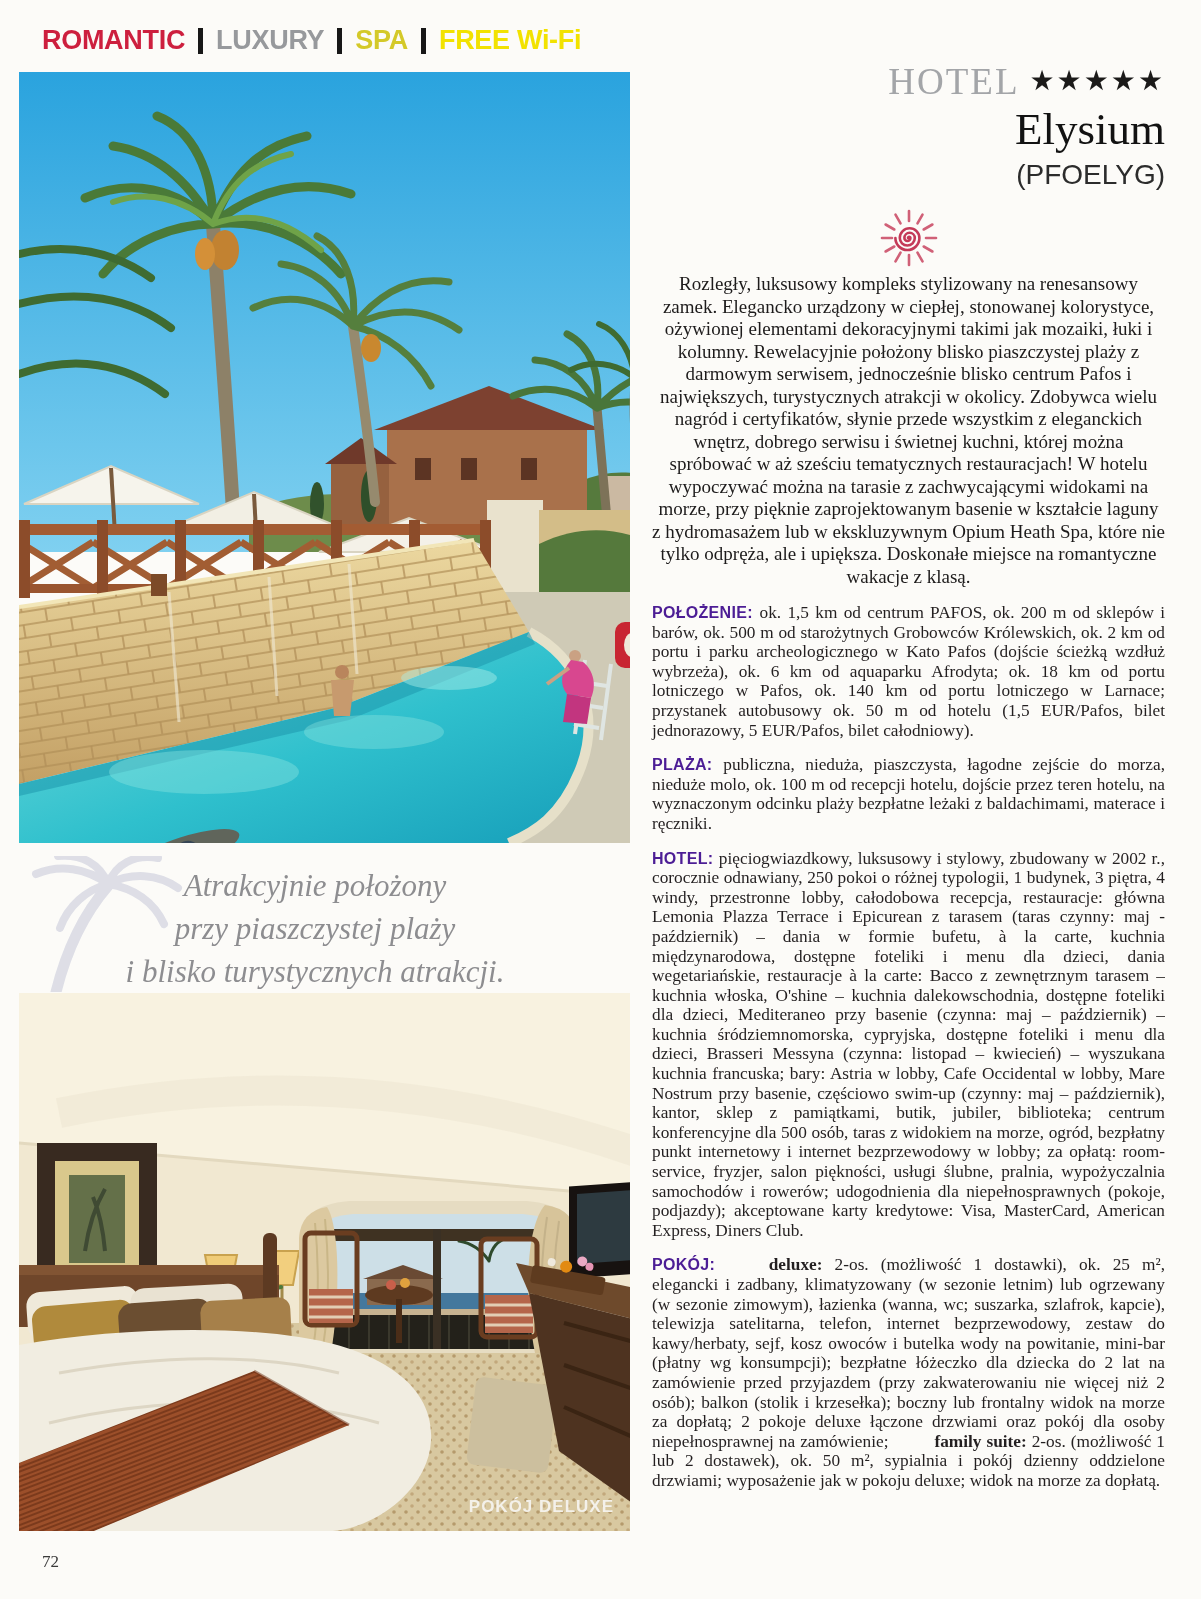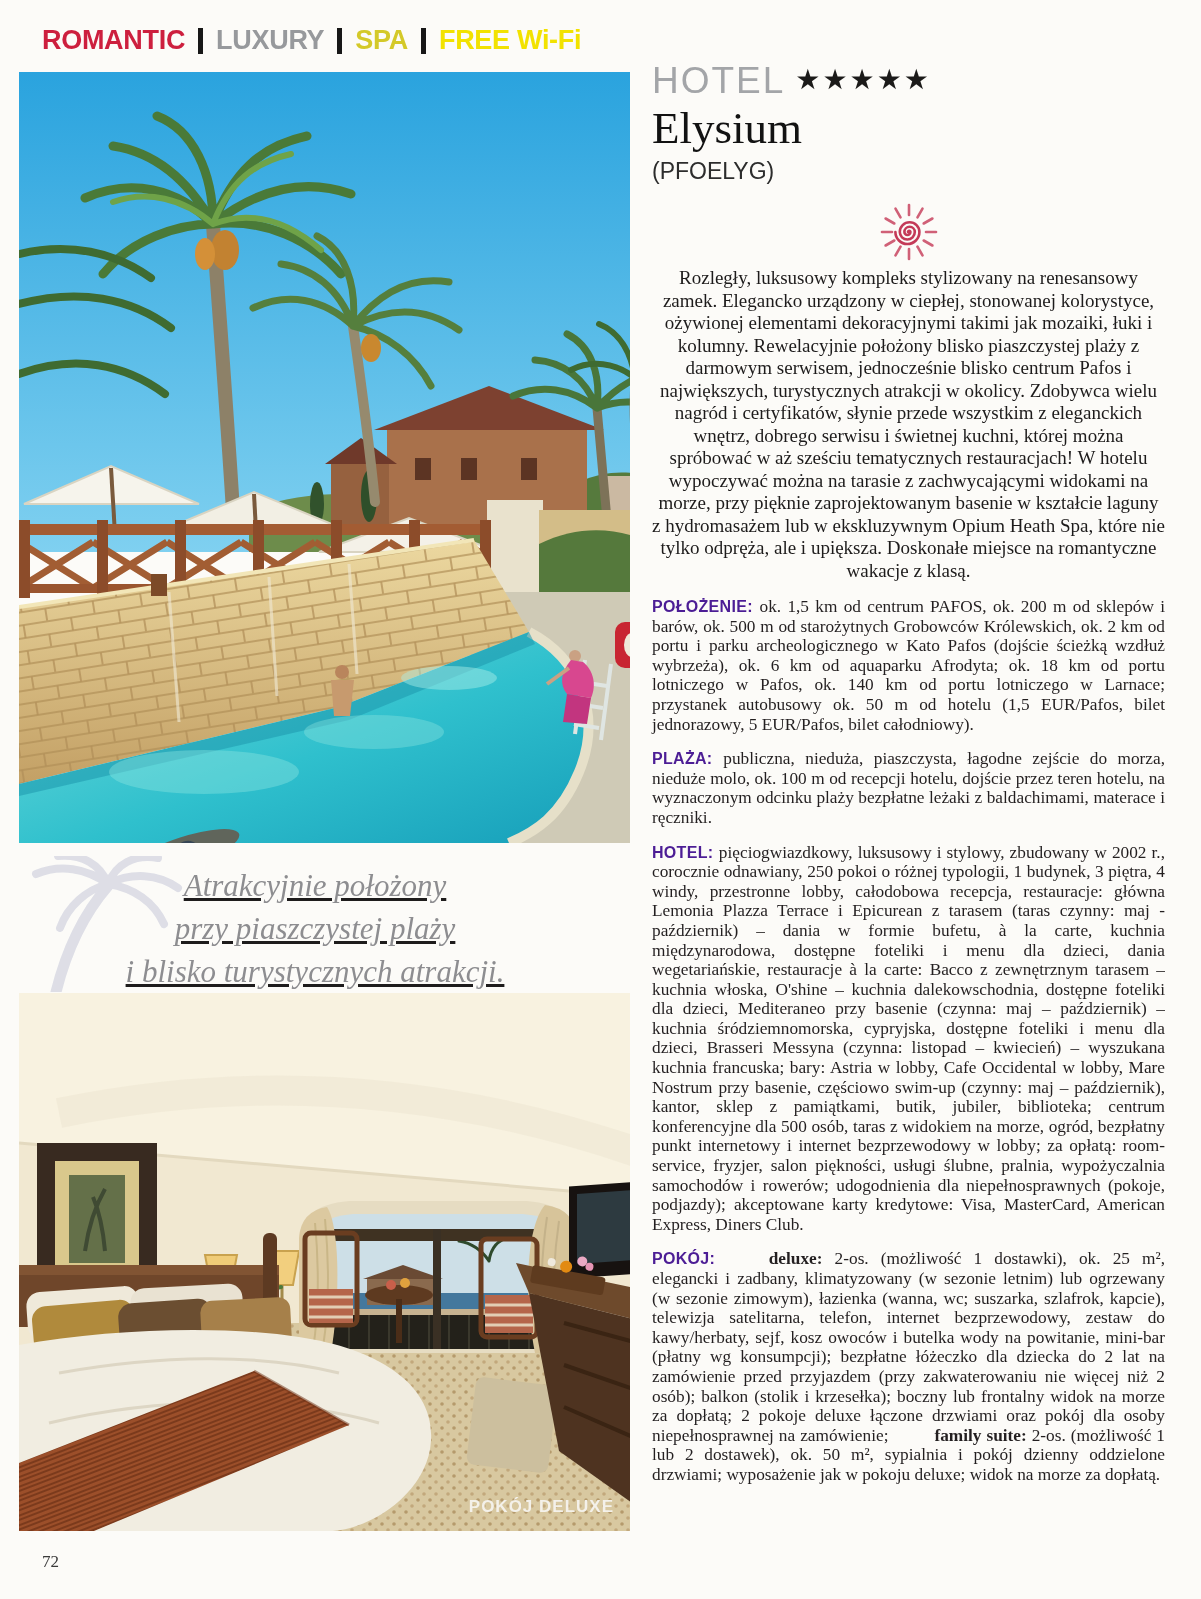--- a/index.html
+++ b/index.html
@@ -24,35 +24,35 @@
   .photo { position:absolute; left:0; overflow:hidden;padding-left:19px; }
   .photo svg { display:block; }
   .pool-photo { top:72px; width:630px; height:771px; }
   .room-photo { top:993px; width:630px; height:538px; }
   .photo-caption {
     position:absolute; right:16px; bottom:14px;
     font-family:"Liberation Sans", sans-serif; font-weight:bold;
     font-size:17px; letter-spacing:1px; color:#f4f1ea;
   }
   
-  .quote { position:absolute; left:0; top:852px; width:630px; height:138px;text-decoration:underline; }
+  .quote { position:absolute; left:0; top:852px; width:630px; height:138px; }
   .palm-mark { position:absolute; left:-6px; top:4px; opacity:.85; }
   .quote-lines {
     position:relative; padding-top:12px; text-align:center;
     font-style:italic; font-size:31px; line-height:43px; color:#8d8d90;
   }
   
   .right-col { position:absolute; left:652px; top:60px; width:513px; }
   .kicker-row {
-    text-align:left; font-family:Liberation Sans, sans-serif;
+    text-align:right; font-family:Liberation Serif, serif;
     color:#a3a5a8; font-size:37px; letter-spacing:2px;
   }
   .stars { color:#1b1a19; font-size:28px; letter-spacing:2px; margin-left:10px; vertical-align:4px; }
-  .hotel-name { text-align:left; font-size:45px; color:#121212; margin-top:0px; }
-  .hotel-code { text-align:left; font-family:"Liberation Sans", sans-serif; font-size:23px; color:#2c2c2c; margin-top:4px; }
+  .hotel-name { text-align:right; font-size:45px; color:#121212; margin-top:0px; }
+  .hotel-code { text-align:right; font-family:"Liberation Sans", sans-serif; font-size:28px; color:#2c2c2c; margin-top:4px; }
   .sun { display:block; margin:16px auto 2px auto; }
   .intro { text-align:center; font-size:19px; line-height:22.5px; color:#1d1b1b; }
   .section { text-align:justify; font-size:17.3px; line-height:19.6px; margin-top:15px; color:#231f20; }
   .s-head {
     font-family:"Liberation Sans", sans-serif; font-weight:bold;
     font-size:16px; color:#4c1d95; letter-spacing:.3px;
   }
   .s-bold { font-weight:bold;margin-left:41px; }
   
   .page-number { position:absolute; left:42px; top:1552px; font-size:17px; color:#3a3a3a; }

